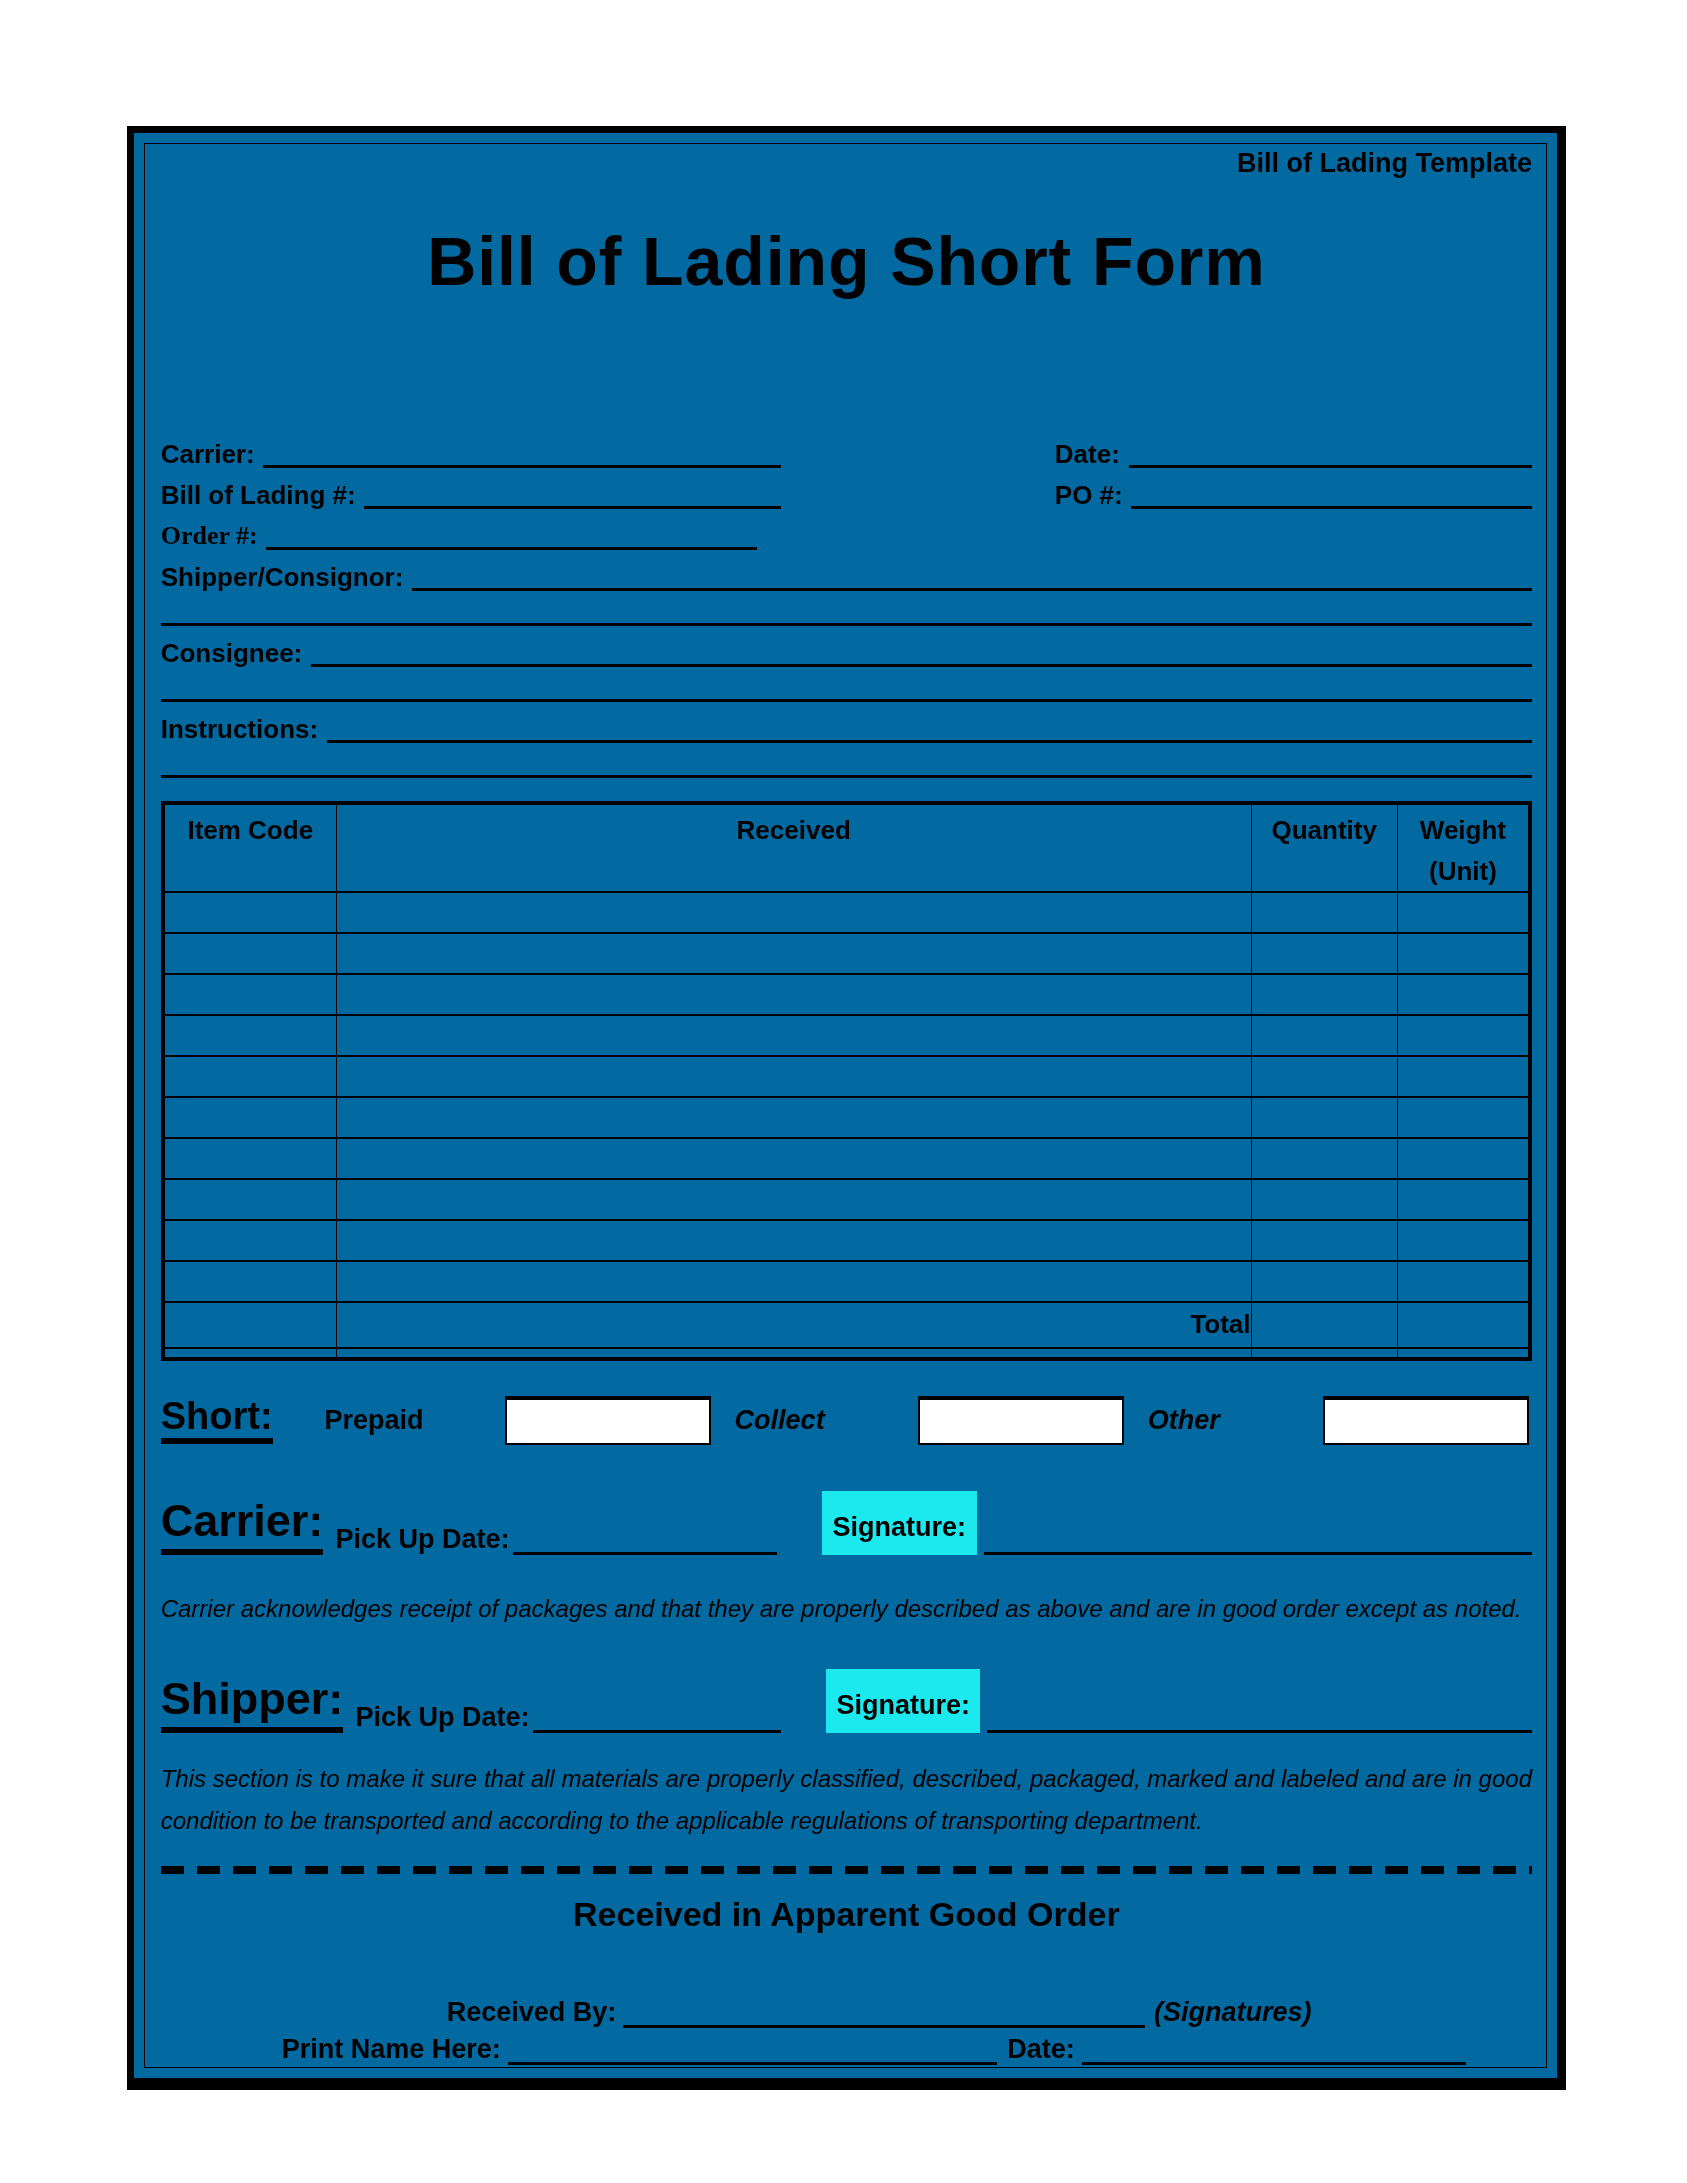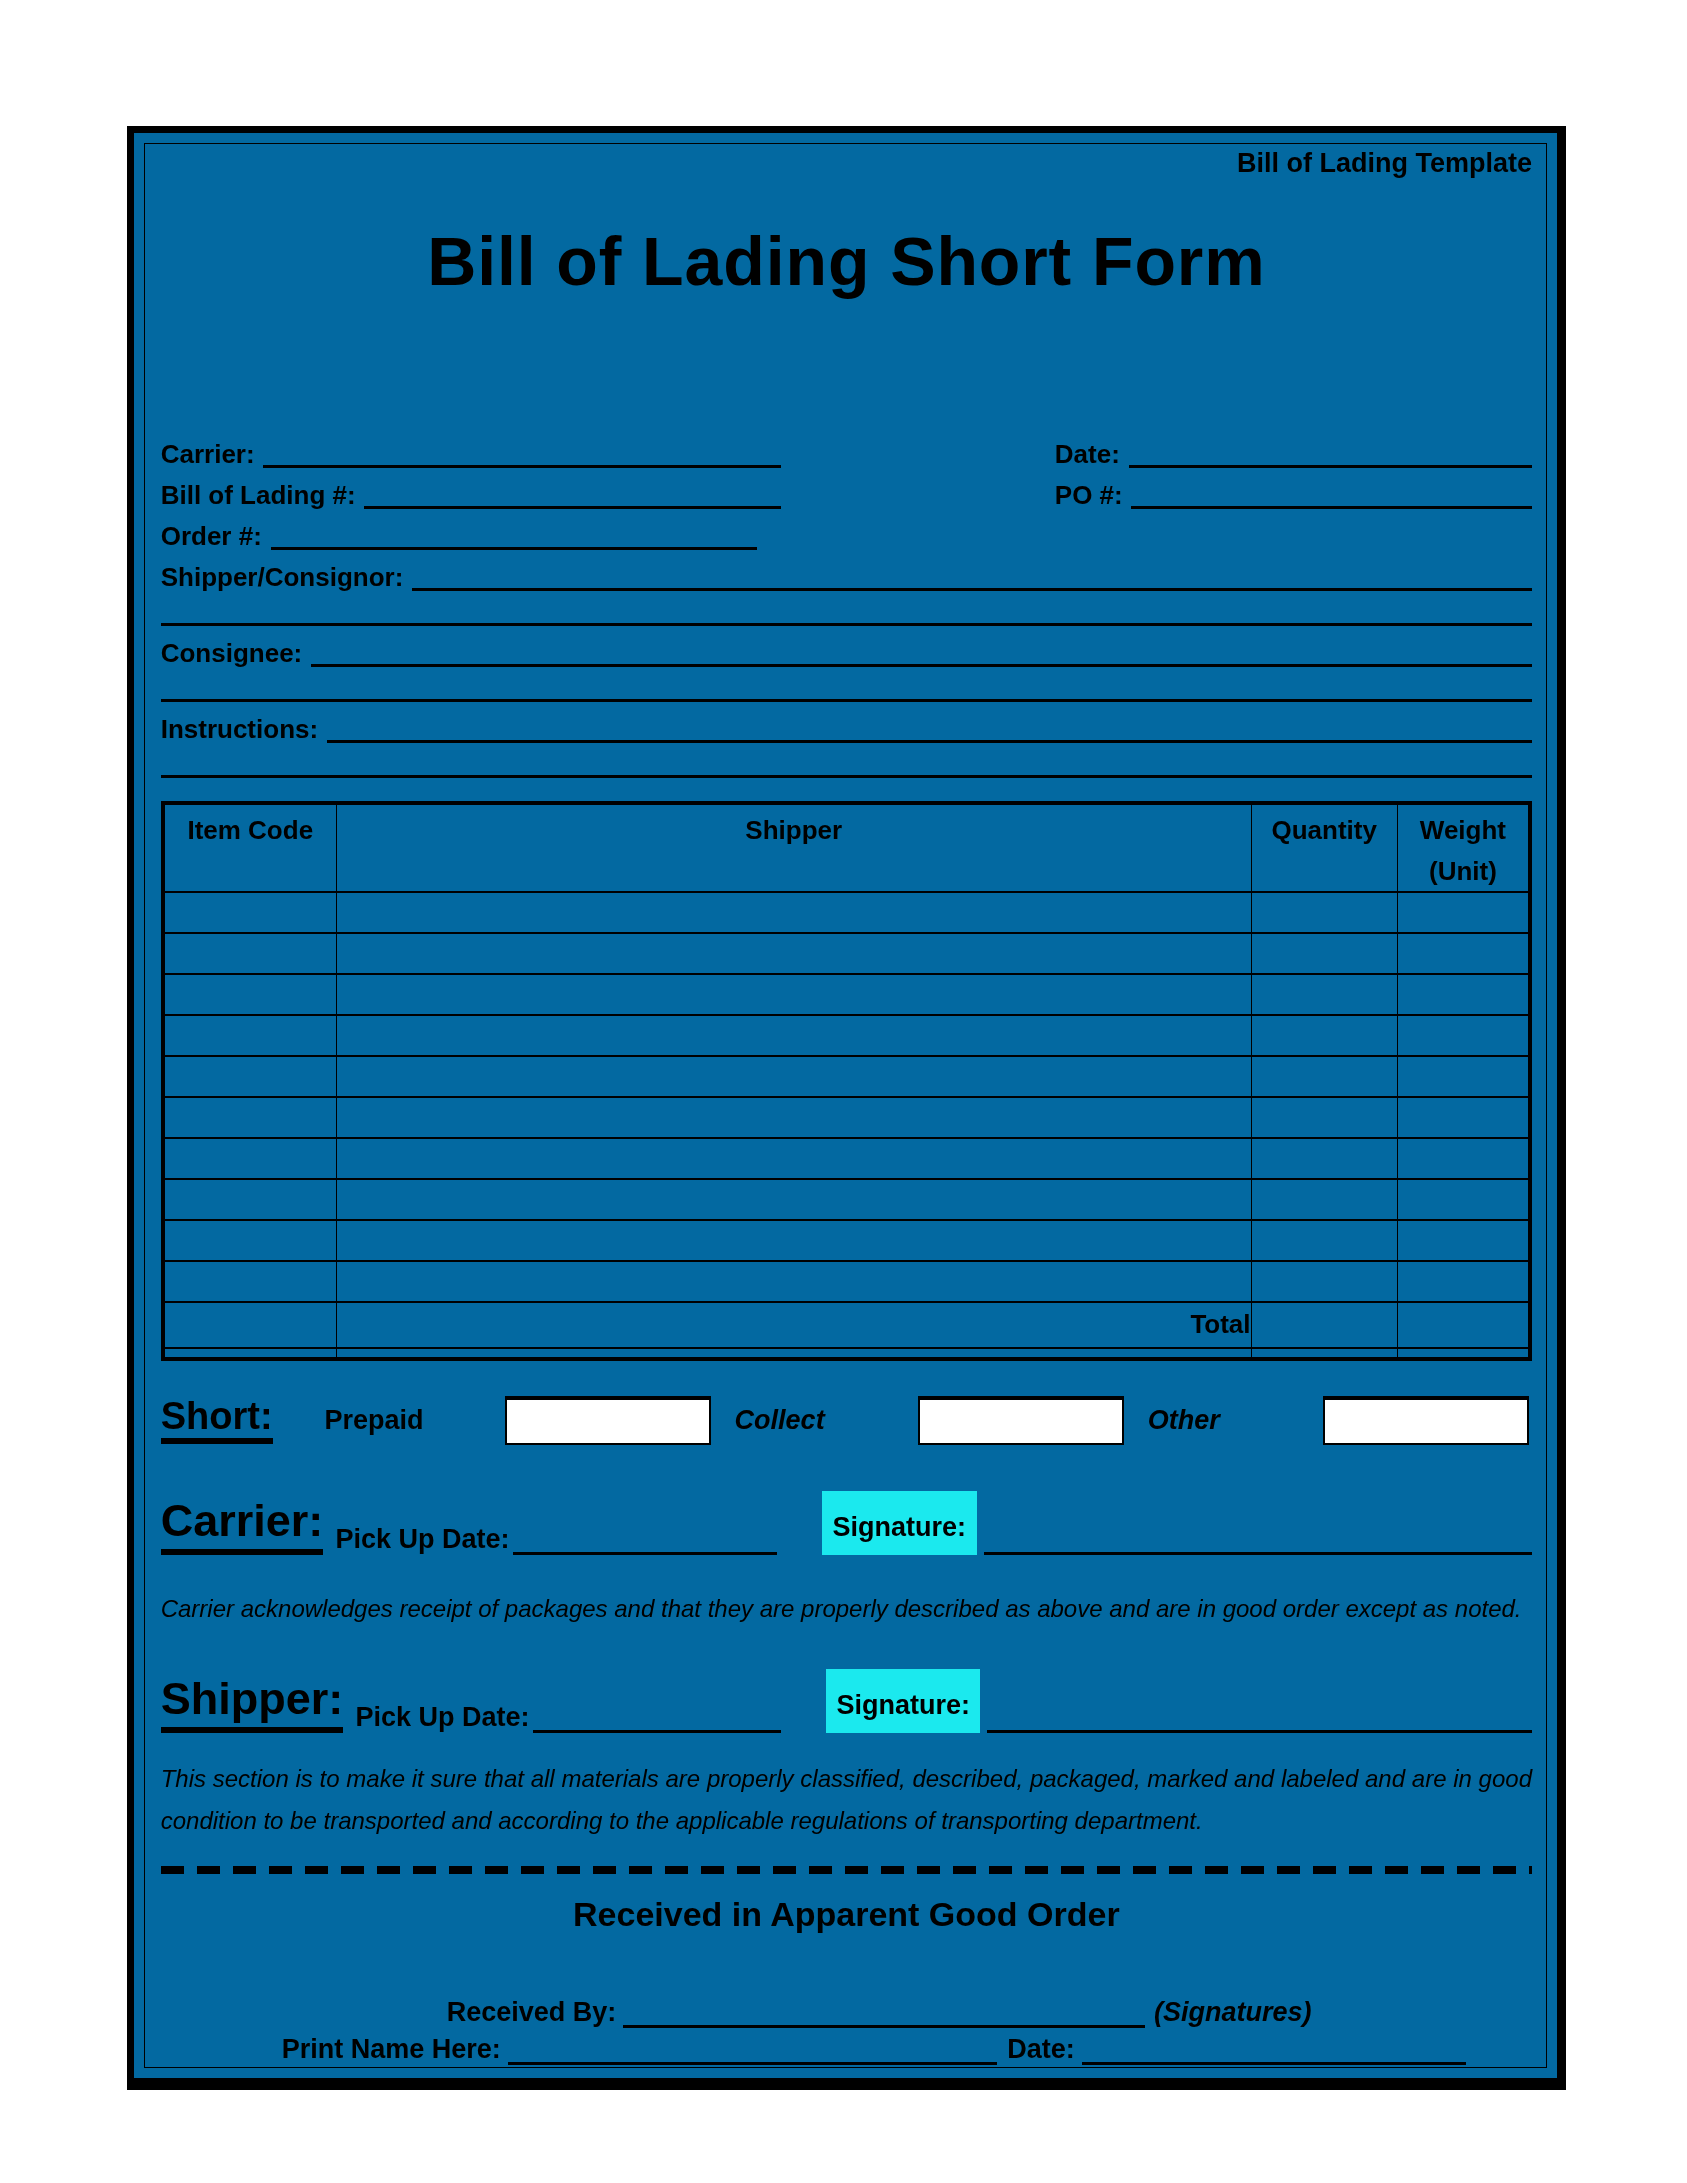--- a/index.html
+++ b/index.html
@@ -27,21 +27,21 @@
   .title { margin: 45px 0 0 0; text-align: center; font-weight: 700; font-size: 68px; letter-spacing: 0.9px; line-height: 1.1; }
 
   .form-block { margin-top: 128px; font-size: 26px; font-weight: 700; }
   .frow { display: flex; align-items: flex-end; height: 41px; }
   .linerow { height: 35px; }
   .frow .lab { white-space: nowrap; padding-right: 8.7px; line-height: 1.1; }
   .wline { display: inline-block; border-bottom: 3.5px solid #000; height: 30px; }
   .flex1 { flex: 1 1 auto; }
   .cols { justify-content: space-between; }
   .fl { display: flex; align-items: flex-end; width: 45.2%; }
-  .fl.order { width: 43.5%; }
+  .fl.order { width: 43.5%; font-family: Liberation Serif, serif; }
   .fr { display: flex; align-items: flex-end; width: 34.8%; }
 
   table.items { width: 100%; border-collapse: collapse; margin-top: 23px; border: 4.4px solid #000; table-layout: fixed; }
   table.items th, table.items td { border: 2.6px solid #000; border-left-width: 1.7px; border-right-width: 1.7px; padding: 0; }
   table.items th {
     font-size: 26px; font-weight: 700; text-align: center; vertical-align: top;
     height: 72px; padding-top: 5.2px; line-height: 1.55;
   }
   table.items td { height: 41px; }
   tr.total-row td { height: 46px; }
@@ -140,21 +140,21 @@
     <table class="items">
       <colgroup>
         <col style="width:12.7%">
           <col style="width:66.9%">
           <col style="width:10.7%">
           <col style="width:9.7%">
       </colgroup>
       <thead>
         <tr>
           <th>Item Code</th>
-          <th>Shipper</th>
+          <th>Received</th>
           <th>Quantity</th>
           <th>Weight (Unit)</th>
         </tr>
       </thead>
       <tbody>
 
   <tr>
     <td></td>
     <td></td>
     <td></td>

